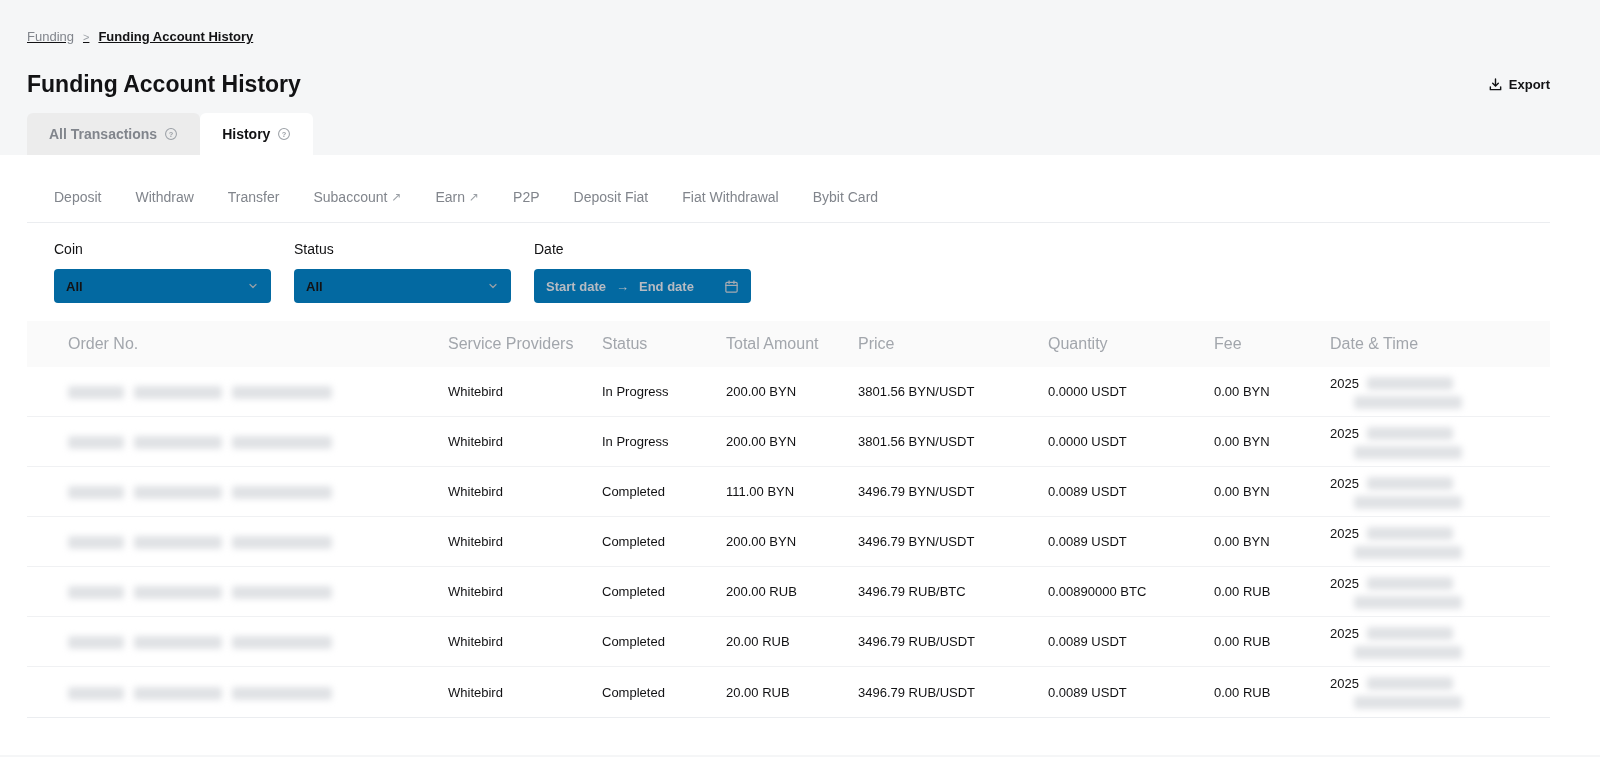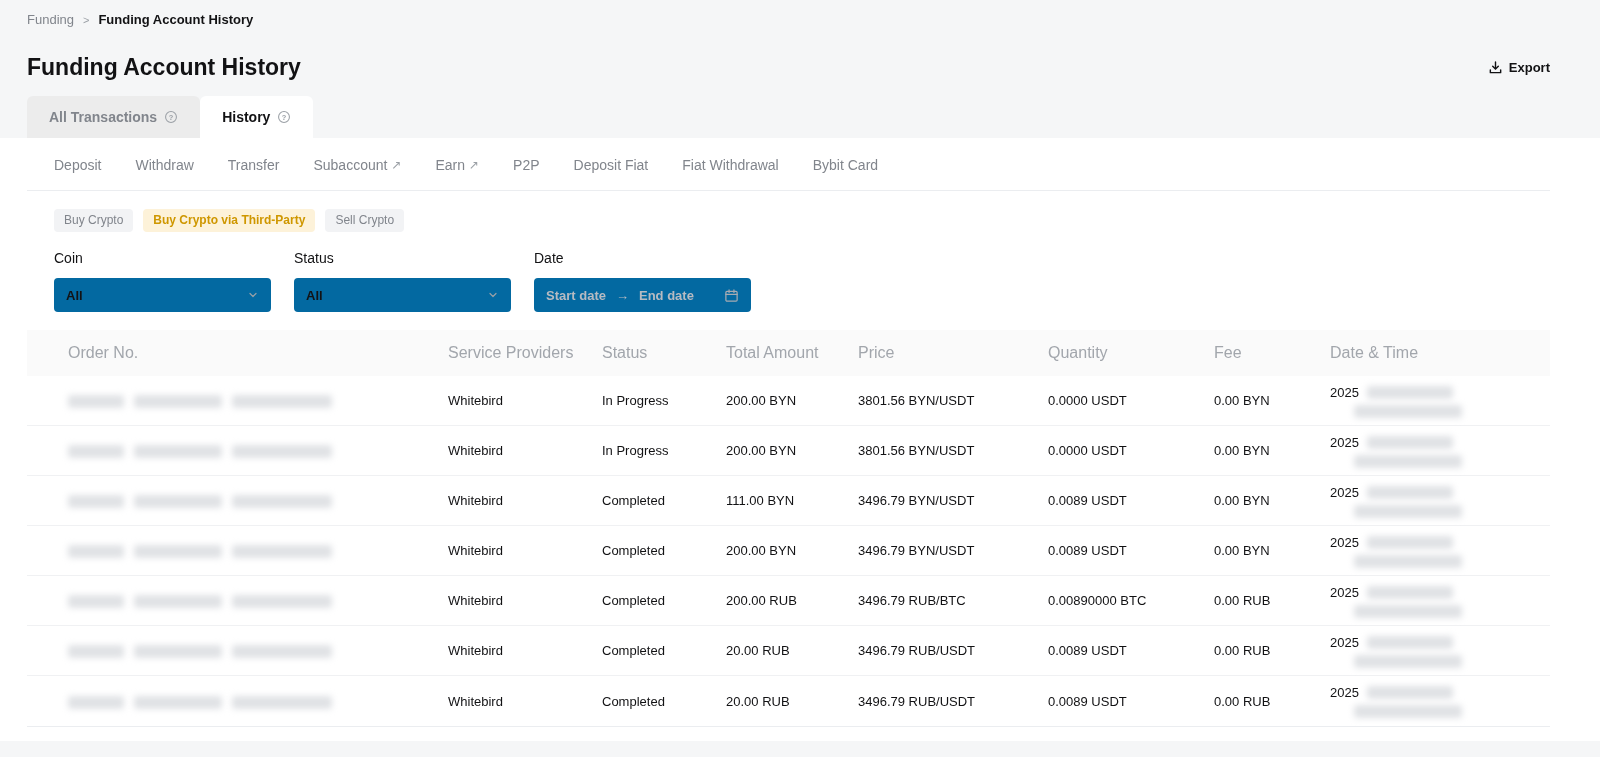--- a/index.html
+++ b/index.html
@@ -1,21 +1,21 @@
 <!DOCTYPE html>
 <html><head>
 <meta charset="utf-8">
 <style>
   * { margin:0; padding:0; box-sizing:border-box; }
   html,body { background:#f5f6f7; }
   body { font-family:"Liberation Sans","DejaVu Sans",sans-serif; color:#121214; }
   .page { width:1600px; height:757px; overflow:hidden; position:relative; }
 
   
-  .topbar { padding:12px 50px 0 27px; }
+  .topbar { padding:29px 50px 0 27px;text-decoration:underline; }
   .breadcrumb { display:flex; align-items:center; gap:9px; font-size:13px; line-height:16px; }
   .bc-parent { color:#81858c; cursor:pointer; }
   .bc-sep { color:#9ba0a6; font-size:11px; }
   .bc-current { color:#121214; font-weight:600; }
 
   .title-row { display:flex; justify-content:space-between; align-items:center; padding:24px 50px 14px 27px; }
   .page-title { font-size:23px; line-height:30px; font-weight:700; color:#121214; }
   .export-btn { display:flex; align-items:center; gap:6px; font-size:13px; font-weight:600; color:#121214; cursor:pointer; }
   .export-btn svg { display:block; }
 
@@ -24,21 +24,21 @@
   .tab { height:42px; display:flex; align-items:center; gap:7px; padding:0 22px; font-size:14px; font-weight:600;
          color:#81858c; background:#ececec; border-radius:6px 6px 0 0; cursor:pointer; white-space:nowrap; }
   .tab.active { background:#ffffff; color:#121214; }
   .info-ic { color:#9ba0a6; display:block; }
 
   
   .panel { background:#ffffff; padding:0 50px 14px 27px; min-height:600px; }
 
   .subtabs { display:flex; gap:34px; padding:0 27px; border-bottom:1px solid #ebedf0; }
   .subtab { position:relative; padding:18px 0 16px; font-size:14px; line-height:18px; color:#81858c;
-            cursor:pointer; display:flex; align-items:center; gap:4px; white-space:nowrap; }
+            cursor:pointer; display:flex; align-items:center; gap:4px; white-space:nowrap;margin-top:15px; }
   .subtab.active { color:#121214; font-weight:700; }
   .subtab.active::after { content:""; position:absolute; left:0; right:0; bottom:-1px; height:2px; background:#f7a600; }
   .ext-arrow { font-size:12px; color:#9ba0a6; }
 
   .chips { display:flex; gap:10px; padding:18px 27px 0; }
   .chip { font-size:12px; line-height:15px; color:#81858c; background:#f2f3f5; border-radius:4px; padding:4px 10px; cursor:pointer; white-space:nowrap; }
   .chip.active { color:#cf9700; background:#fdf2d9; font-weight:700; }
 
   .filters { display:flex; gap:23px; padding:18px 27px 0; }
   .filter-label { font-size:14px; color:#121214; margin-bottom:12px; }
@@ -135,25 +135,20 @@
           <span>Deposit Fiat</span>
         </div>
       <div class="subtab">
           <span>Fiat Withdrawal</span>
         </div>
       <div class="subtab">
           <span>Bybit Card</span>
         </div>
     </nav>
 
-    <div class="chips">
-      <div class="chip">Buy Crypto</div>
-      <div class="chip active">Buy Crypto via Third-Party</div>
-      <div class="chip">Sell Crypto</div>
-    </div>
 
     <div class="filters">
       <div class="filter-group">
         <div class="filter-label">Coin</div>
         <div class="select">
           <span class="select-value">All</span>
           <svg class="chevron" width="12" height="12" viewBox="0 0 16 16" fill="none" stroke="currentColor" stroke-width="1.6" stroke-linecap="round" stroke-linejoin="round">
               <path d="M4 6l4 4 4-4"></path>
             </svg>
         </div>

